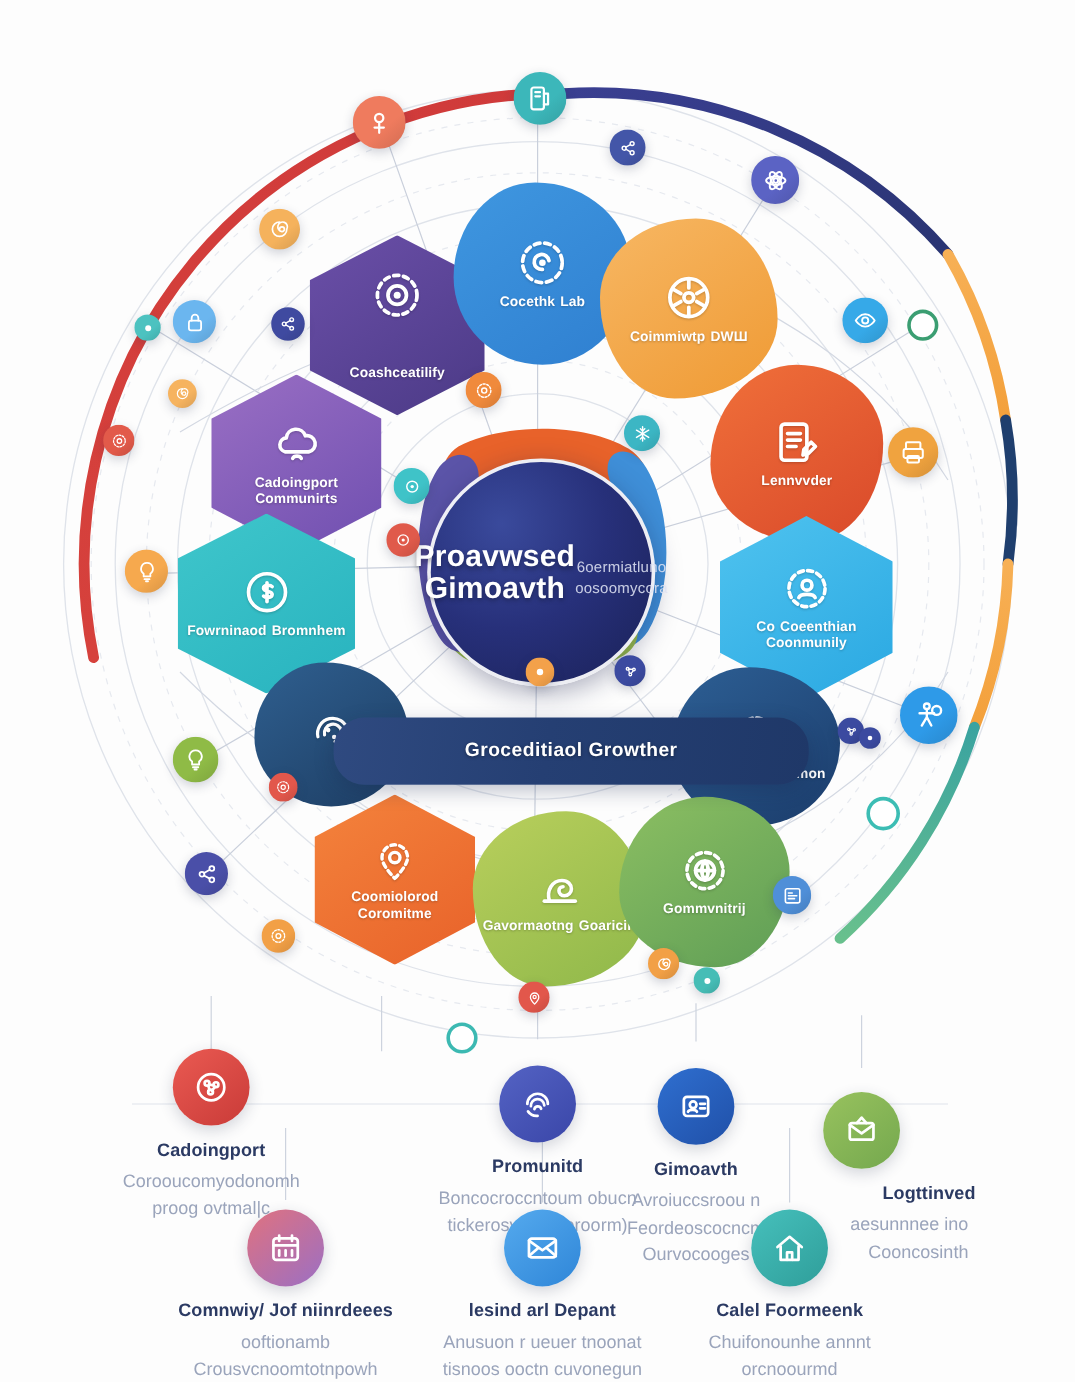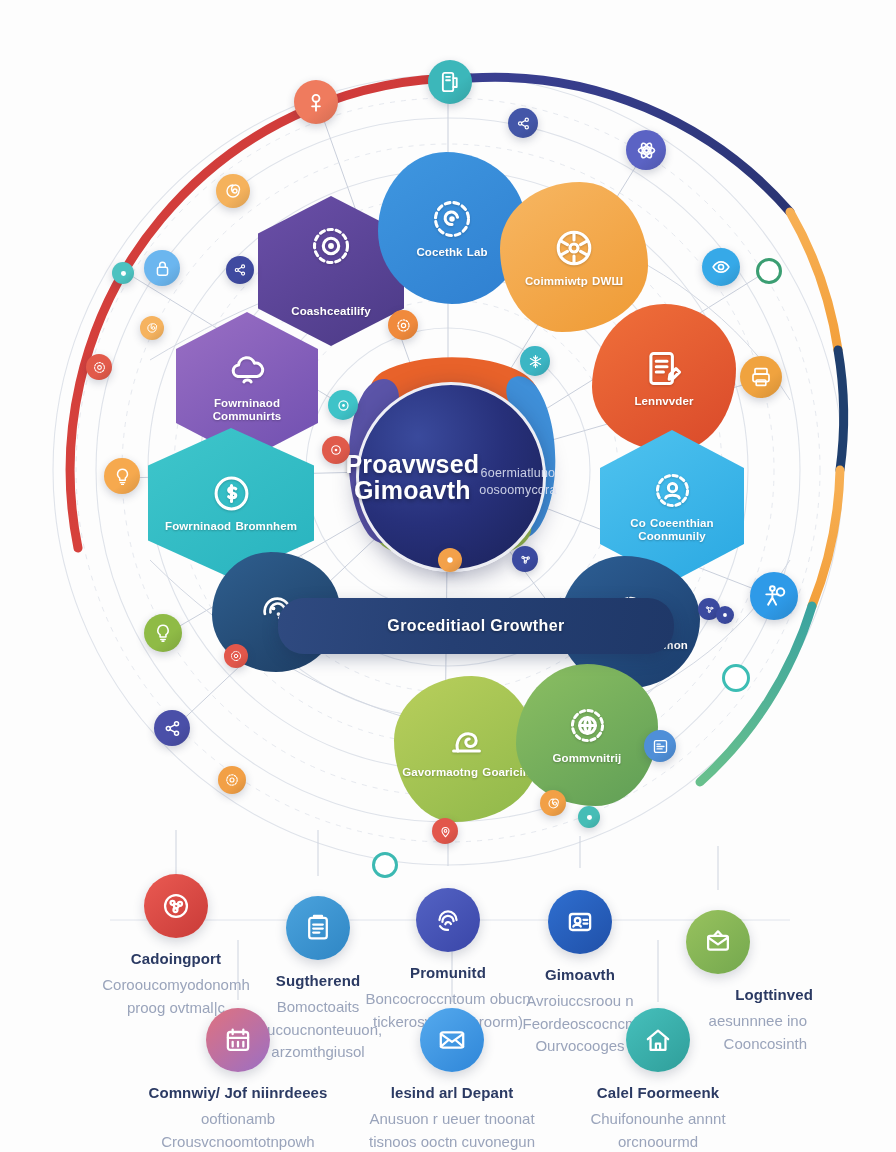--- a/index.html
+++ b/index.html
@@ -269,51 +269,58 @@
             <circle cx="12" cy="12" r="2.2" stroke="#fff" fill="none" stroke-width="1.7" stroke-linecap="round" stroke-linejoin="round"></circle>
             <path d="M12 4v3.6M12 16.4V20M5.2 8.4l3.2 1.8M15.6 13.8l3.2 1.8M18.8 8.4l-3.2 1.8M8.4 13.8l-3.2 1.8" stroke="#fff" fill="none" stroke-width="1.7" stroke-linecap="round" stroke-linejoin="round"></path>
           </svg></span>
         <span class="nlabel">Coimmiwtp DWШ</span>
       </div>
       <div class="node hex" style="left: 176px; top: 312px; width: 142px; height: 148px; background: linear-gradient(145deg, rgb(154, 111, 196) 0%, rgb(111, 79, 176) 100%);">
         <span class="glyph"><svg width="43" height="43" viewBox="0 0 24 24">
             <path d="M6.6 15.4a3.3 3.3 0 0 1 .4-6.5 4.6 4.6 0 0 1 8.9-1 3.6 3.6 0 0 1 1.5 7.5z" stroke="#fff" fill="none" stroke-width="1.7" stroke-linecap="round" stroke-linejoin="round"></path>
             <path d="M10 18.4c.6-1.4 3.4-1.4 4 0" stroke="#fff" fill="none" stroke-width="1.7" stroke-linecap="round" stroke-linejoin="round"></path>
           </svg></span>
-        <span class="nlabel">Fowrninaod Communirts</span>
+        <span class="nlabel">Cadoingport Communirts</span>
       </div>
       <div class="node blob-c" style="left: 592px; top: 304px; width: 144px; height: 148px; background: linear-gradient(145deg, rgb(240, 112, 58) 0%, rgb(217, 73, 42) 100%);">
         <span class="glyph"><svg width="43" height="43" viewBox="0 0 24 24">
             <rect x="4.4" y="3.6" width="12" height="16.8" rx="1.6" stroke="#fff" fill="none" stroke-width="1.7" stroke-linecap="round" stroke-linejoin="round"></rect>
             <path d="M7.4 8h6M7.4 11h6M7.4 14h4" stroke="#fff" fill="none" stroke-width="1.7" stroke-linecap="round" stroke-linejoin="round"></path>
             <path d="M15 15.4l3.4-3.4 2 2-3.4 3.4-2.4.6z" stroke="#fff" fill="none" stroke-width="1.7" stroke-linecap="round" stroke-linejoin="round"></path>
           </svg></span>
         <span class="nlabel">Lennvvder</span>
       </div>
-      <div class="node hex" style="left: 148px; top: 428px; width: 166px; height: 150px; background: linear-gradient(145deg, rgb(63, 198, 203) 0%, rgb(40, 179, 191) 100%);">
+      <div class="node hex" style="left: 148px; top: 428px; width: 148px; height: 150px; background: linear-gradient(145deg, rgb(63, 198, 203) 0%, rgb(40, 179, 191) 100%);">
         <span class="glyph"><svg width="43" height="43" viewBox="0 0 24 24">
             <circle cx="12" cy="12" r="8.6" stroke="#fff" fill="none" stroke-width="1.7" stroke-linecap="round" stroke-linejoin="round"></circle>
             <path d="M12 7.6v8.8M14.4 9.4c-.7-.8-4-1.1-4 .8s4 1 4 2.8c0 1.9-3.3 1.6-4 .8" stroke="#fff" fill="none" stroke-width="1.7" stroke-linecap="round" stroke-linejoin="round"></path>
           </svg></span>
         <span class="nlabel">Fowrninaod Bromnhem</span>
       </div>
       <div class="node hex" style="left: 600px; top: 430px; width: 144px; height: 152px; background: linear-gradient(145deg, rgb(79, 195, 239) 0%, rgb(42, 168, 226) 100%);">
         <span class="glyph"><svg width="43" height="43" viewBox="0 0 24 24">
             <circle cx="12" cy="12" r="8.4" stroke="#fff" fill="none" stroke-width="1.7" stroke-linecap="round" stroke-linejoin="round" stroke-dasharray="2.4 2"></circle>
             <circle cx="12" cy="10.4" r="2.3" stroke="#fff" fill="none" stroke-width="1.7" stroke-linecap="round" stroke-linejoin="round"></circle>
             <path d="M8.2 16.2c.7-2 6.9-2 7.6 0" stroke="#fff" fill="none" stroke-width="1.7" stroke-linecap="round" stroke-linejoin="round"></path>
           </svg></span>
         <span class="nlabel">Co Coeenthian Coonmunily</span>
       </div>
       <div class="node blob-a" style="left: 560px; top: 556px; width: 140px; height: 132px; background: linear-gradient(145deg, rgb(45, 95, 148) 0%, rgb(27, 60, 107) 100%);">
         <span class="glyph"><svg width="42" height="42" viewBox="0 0 24 24">
             <circle cx="12" cy="12" r="8.4" stroke="#fff" fill="none" stroke-width="1.7" stroke-linecap="round" stroke-linejoin="round" stroke-dasharray="2.4 2"></circle>
             <path d="M8 10.6h8v4.4H12l-2.6 2v-2H8z" stroke="#fff" fill="none" stroke-width="1.7" stroke-linecap="round" stroke-linejoin="round"></path>
           </svg></span>
         <span class="nlabel">Cesonotiir Coeomon</span>
+      </div>
+      <div class="node hex" style="left: 262px; top: 662px; width: 134px; height: 142px; background: linear-gradient(145deg, rgb(244, 131, 60) 0%, rgb(232, 98, 42) 100%);">
+        <span class="glyph"><svg width="40" height="40" viewBox="0 0 24 24">
+            <path d="M12 21s6.4-6.3 6.4-10.4a6.4 6.4 0 1 0-12.8 0C5.6 14.7 12 21 12 21z" stroke="#fff" fill="none" stroke-width="1.7" stroke-linecap="round" stroke-linejoin="round" stroke-dasharray="2.4 2"></path>
+            <circle cx="12" cy="10.6" r="2.6" stroke="#fff" fill="none" stroke-width="1.7" stroke-linecap="round" stroke-linejoin="round"></circle>
+          </svg></span>
+        <span class="nlabel">Coomiolorod Coromitme</span>
       </div>
       <div class="node blob-b" style="left: 394px; top: 676px; width: 144px; height: 146px; background: linear-gradient(145deg, rgb(185, 207, 92) 0%, rgb(143, 184, 74) 100%);">
         <span class="glyph"><svg width="43" height="43" viewBox="0 0 24 24">
             <path d="M4.8 18.4h14.4" stroke="#fff" fill="none" stroke-width="1.7" stroke-linecap="round" stroke-linejoin="round"></path>
             <path d="M7.2 18.4c-1.6-5 1.4-9.6 5.8-9.6 2.8 0 4.4 1.9 4.4 3.9 0 1.8-1.5 3.2-3.2 3.2-1.5 0-2.6-1-2.6-2.3 0-1.1.9-1.9 1.9-1.9" stroke="#fff" fill="none" stroke-width="1.7" stroke-linecap="round" stroke-linejoin="round"></path>
           </svg></span>
         <span class="nlabel">Gavormaotng Goaricin</span>
       </div>
       <div class="node blob-c" style="left: 516px; top: 664px; width: 142px; height: 142px; background: linear-gradient(145deg, rgb(140, 191, 98) 0%, rgb(95, 158, 86) 100%);">
         <span class="glyph"><svg width="43" height="43" viewBox="0 0 24 24">
@@ -543,31 +550,20 @@
             <circle cx="12" cy="12" r="8.2" stroke="#fff" fill="none" stroke-width="1.7" stroke-linecap="round" stroke-linejoin="round"></circle>
             <circle cx="9.4" cy="9.6" r="1.5" stroke="#fff" fill="none" stroke-width="1.7" stroke-linecap="round" stroke-linejoin="round"></circle>
             <circle cx="15" cy="10.4" r="1.5" stroke="#fff" fill="none" stroke-width="1.7" stroke-linecap="round" stroke-linejoin="round"></circle>
             <circle cx="11.6" cy="15" r="1.5" stroke="#fff" fill="none" stroke-width="1.7" stroke-linecap="round" stroke-linejoin="round"></circle>
             <path d="M10.6 10.4l3.2.4M10.2 11.2l.8 2.6M14.4 11.8l-2 2.4" stroke="#fff" fill="none" stroke-width="1.7" stroke-linecap="round" stroke-linejoin="round"></path>
           </svg>
         </div>
         <div class="ltitle">Cadoingport</div>
         <div class="ldesc">Corooucomyodonomh proog ovtmal|c</div>
       </div>
-      <div class="legend-item" style="left: 318px; top: 896px;">
-        <div class="lcircle" style="background: linear-gradient(140deg, rgb(75, 163, 221) 0%, rgb(47, 134, 196) 100%);">
-          <svg width="32" height="32" viewBox="0 0 24 24">
-            <rect x="5.4" y="4.4" width="13.2" height="15.4" rx="1.8" stroke="#fff" fill="none" stroke-width="1.7" stroke-linecap="round" stroke-linejoin="round"></rect>
-            <path d="M9 4.4V3h6v1.4" stroke="#fff" fill="none" stroke-width="1.7" stroke-linecap="round" stroke-linejoin="round"></path>
-            <path d="M8.4 9.4h7.2M8.4 12.4h7.2M8.4 15.4h4.6" stroke="#fff" fill="none" stroke-width="1.7" stroke-linecap="round" stroke-linejoin="round"></path>
-          </svg>
-        </div>
-        <div class="ltitle">Sugtherend</div>
-        <div class="ldesc">Bomoctoaits orucoucnonteuuon, arzomthgiusol</div>
-      </div>
       <div class="legend-item" style="left: 448px; top: 888px;">
         <div class="lcircle" style="background: linear-gradient(140deg, rgb(84, 99, 196) 0%, rgb(58, 70, 168) 100%);">
           <svg width="32" height="32" viewBox="0 0 24 24">
             <path d="M5.6 12a6.4 6.4 0 0 1 12.8 0" stroke="#fff" fill="none" stroke-width="1.7" stroke-linecap="round" stroke-linejoin="round"></path>
             <path d="M7.8 13.4a4.2 4.2 0 0 1 8.4-.6" stroke="#fff" fill="none" stroke-width="1.7" stroke-linecap="round" stroke-linejoin="round"></path>
             <path d="M10 15.2a2.2 2.2 0 0 1 4.2-.2" stroke="#fff" fill="none" stroke-width="1.7" stroke-linecap="round" stroke-linejoin="round"></path>
             <path d="M6 16.6c1.4 2 4 3 6 2.8" stroke="#fff" fill="none" stroke-width="1.7" stroke-linecap="round" stroke-linejoin="round"></path>
           </svg>
         </div>
         <div class="ltitle">Promunitd</div>

